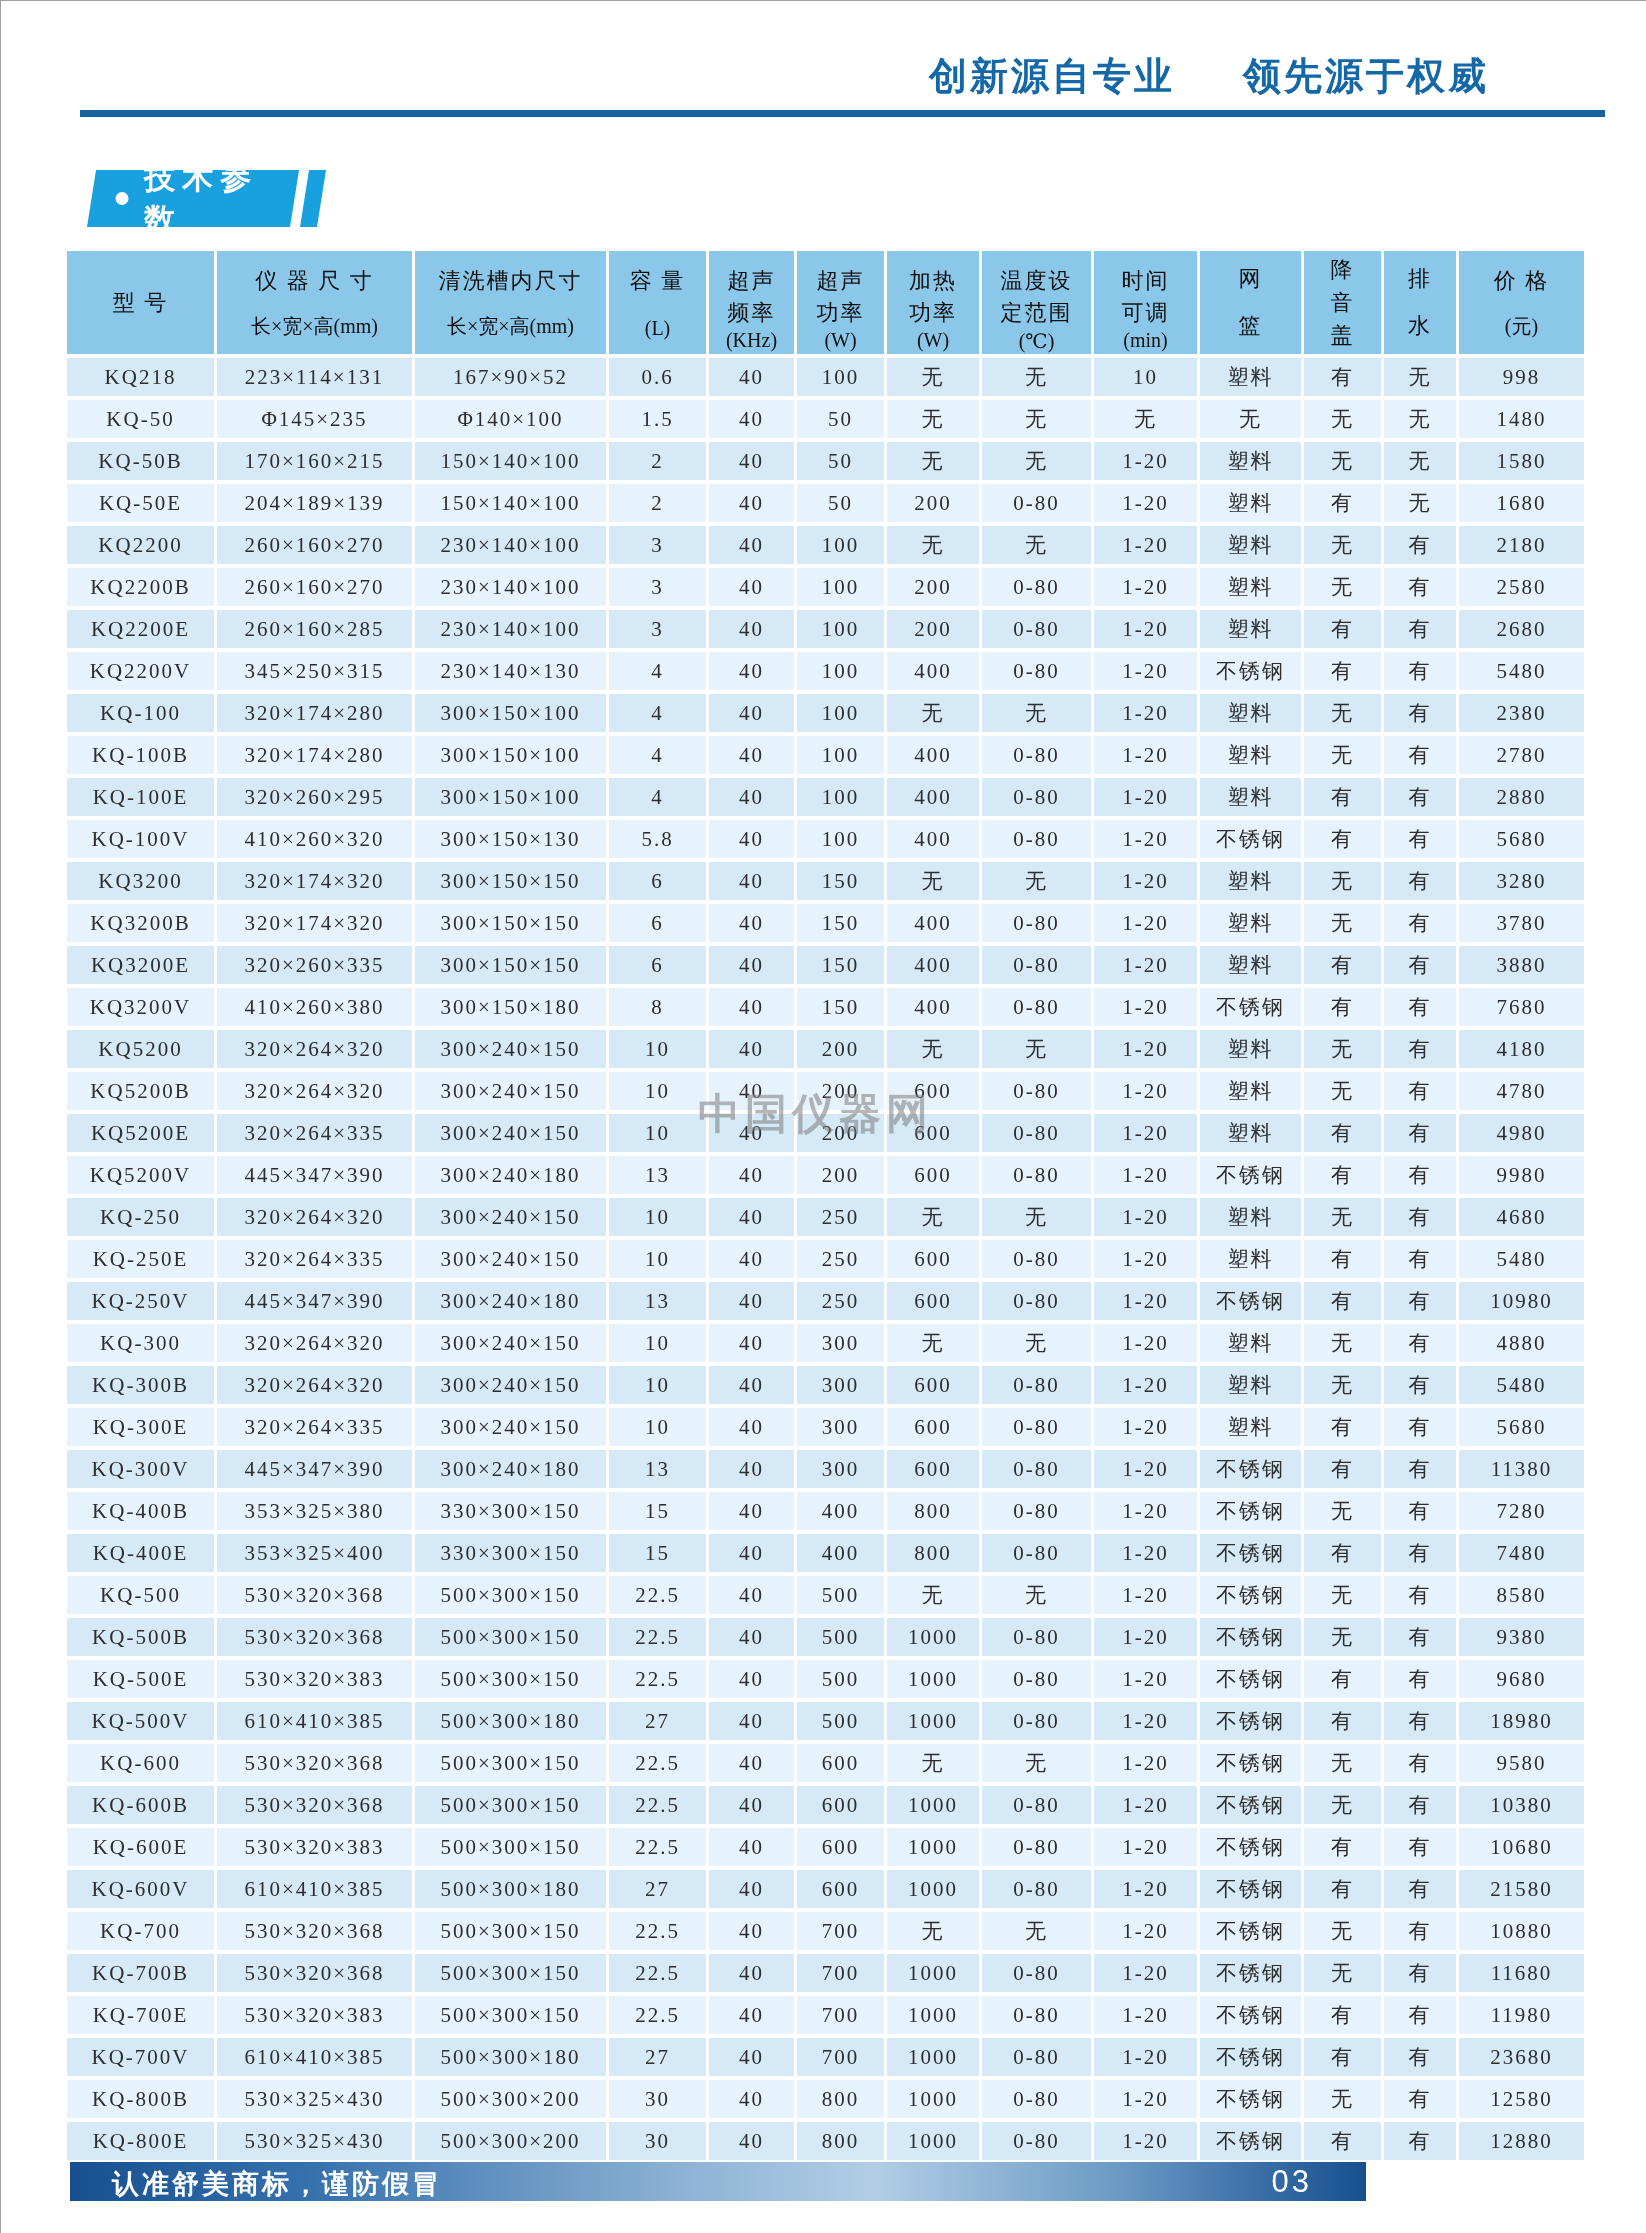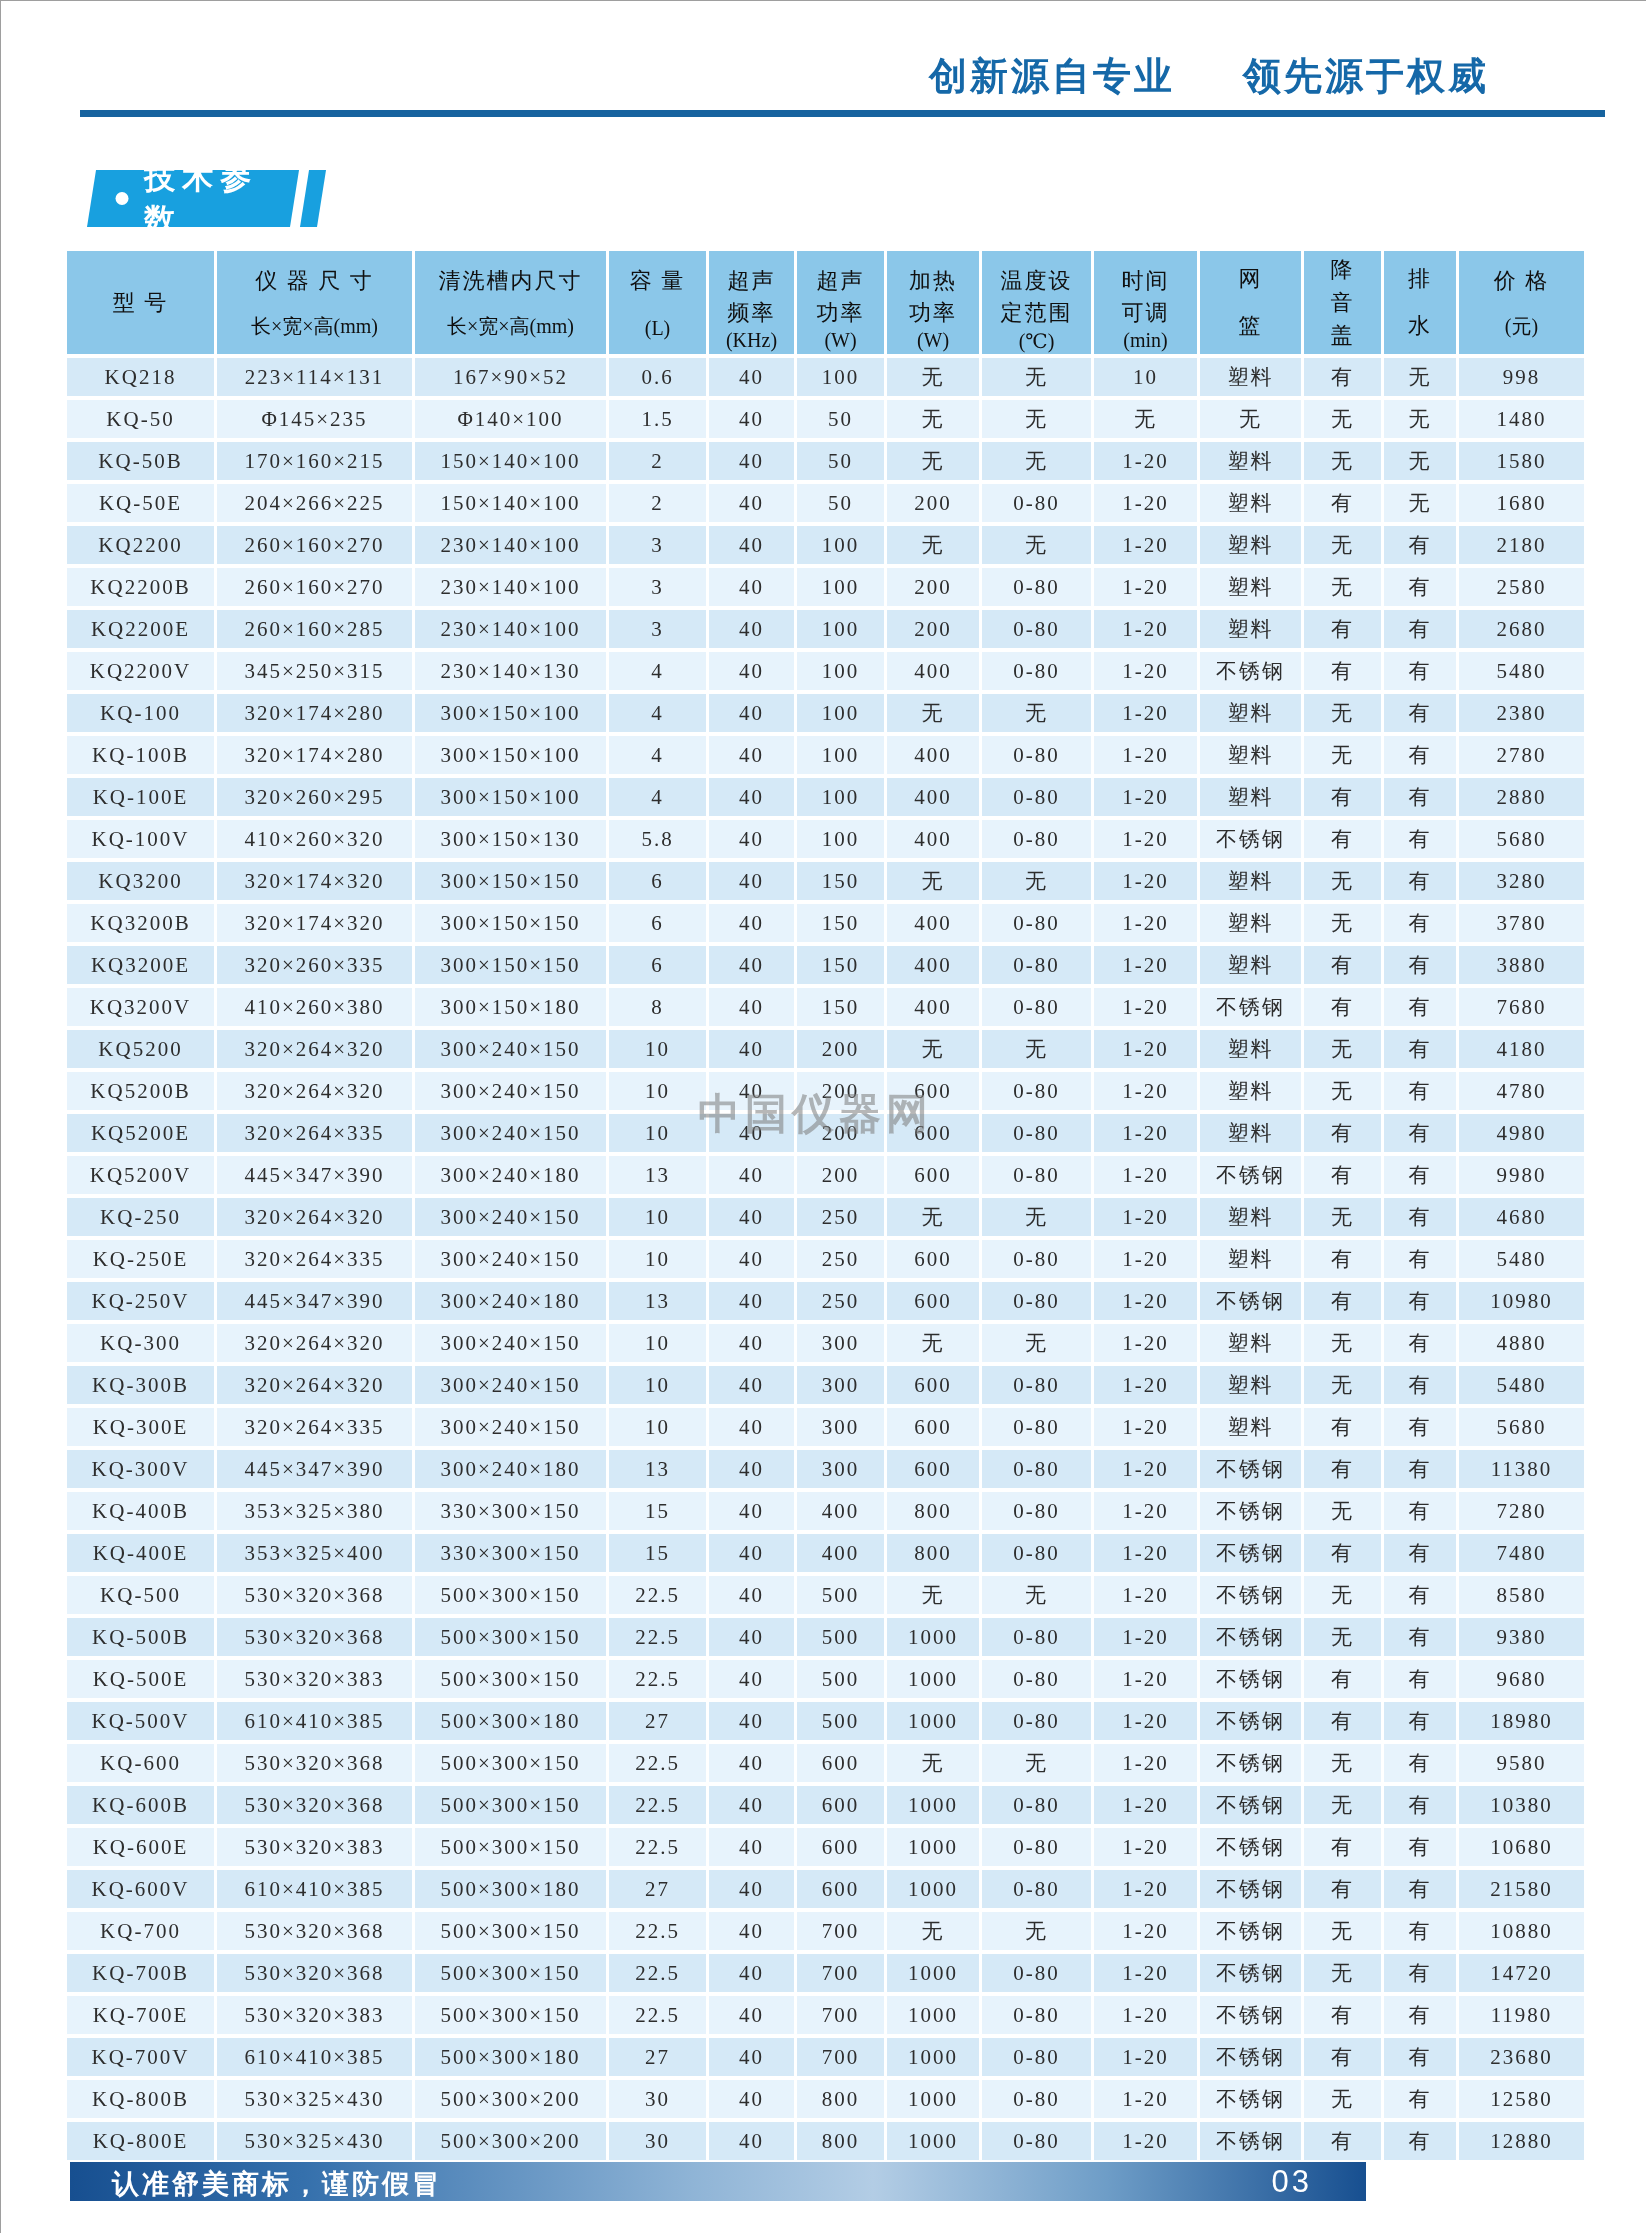--- a/index.html
+++ b/index.html
@@ -244,21 +244,21 @@
         <td>无</td>
         <td>无</td>
         <td>1-20</td>
         <td>塑料</td>
         <td>无</td>
         <td>无</td>
         <td>1580</td>
       </tr>
       <tr>
         <td>KQ-50E</td>
-        <td>204×266×225</td>
+        <td>204×189×139</td>
         <td>150×140×100</td>
         <td>2</td>
         <td>40</td>
         <td>50</td>
         <td>200</td>
         <td>0-80</td>
         <td>1-20</td>
         <td>塑料</td>
         <td>有</td>
         <td>无</td>
@@ -780,21 +780,21 @@
         <td>500×300×150</td>
         <td>22.5</td>
         <td>40</td>
         <td>700</td>
         <td>1000</td>
         <td>0-80</td>
         <td>1-20</td>
         <td>不锈钢</td>
         <td>无</td>
         <td>有</td>
-        <td>14720</td>
+        <td>11680</td>
       </tr>
       <tr>
         <td>KQ-700E</td>
         <td>530×320×383</td>
         <td>500×300×150</td>
         <td>22.5</td>
         <td>40</td>
         <td>700</td>
         <td>1000</td>
         <td>0-80</td>

